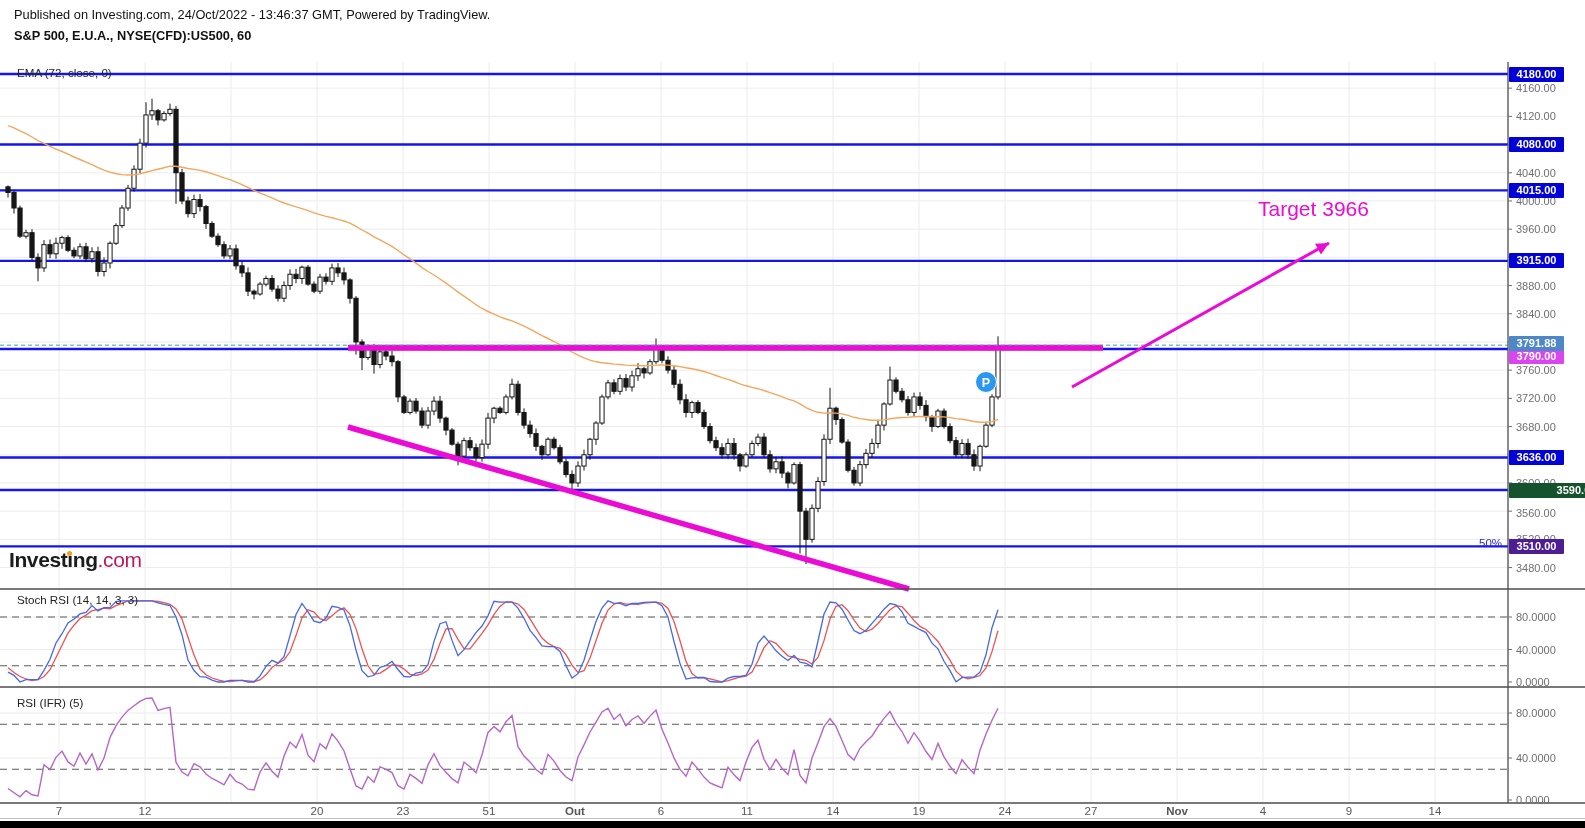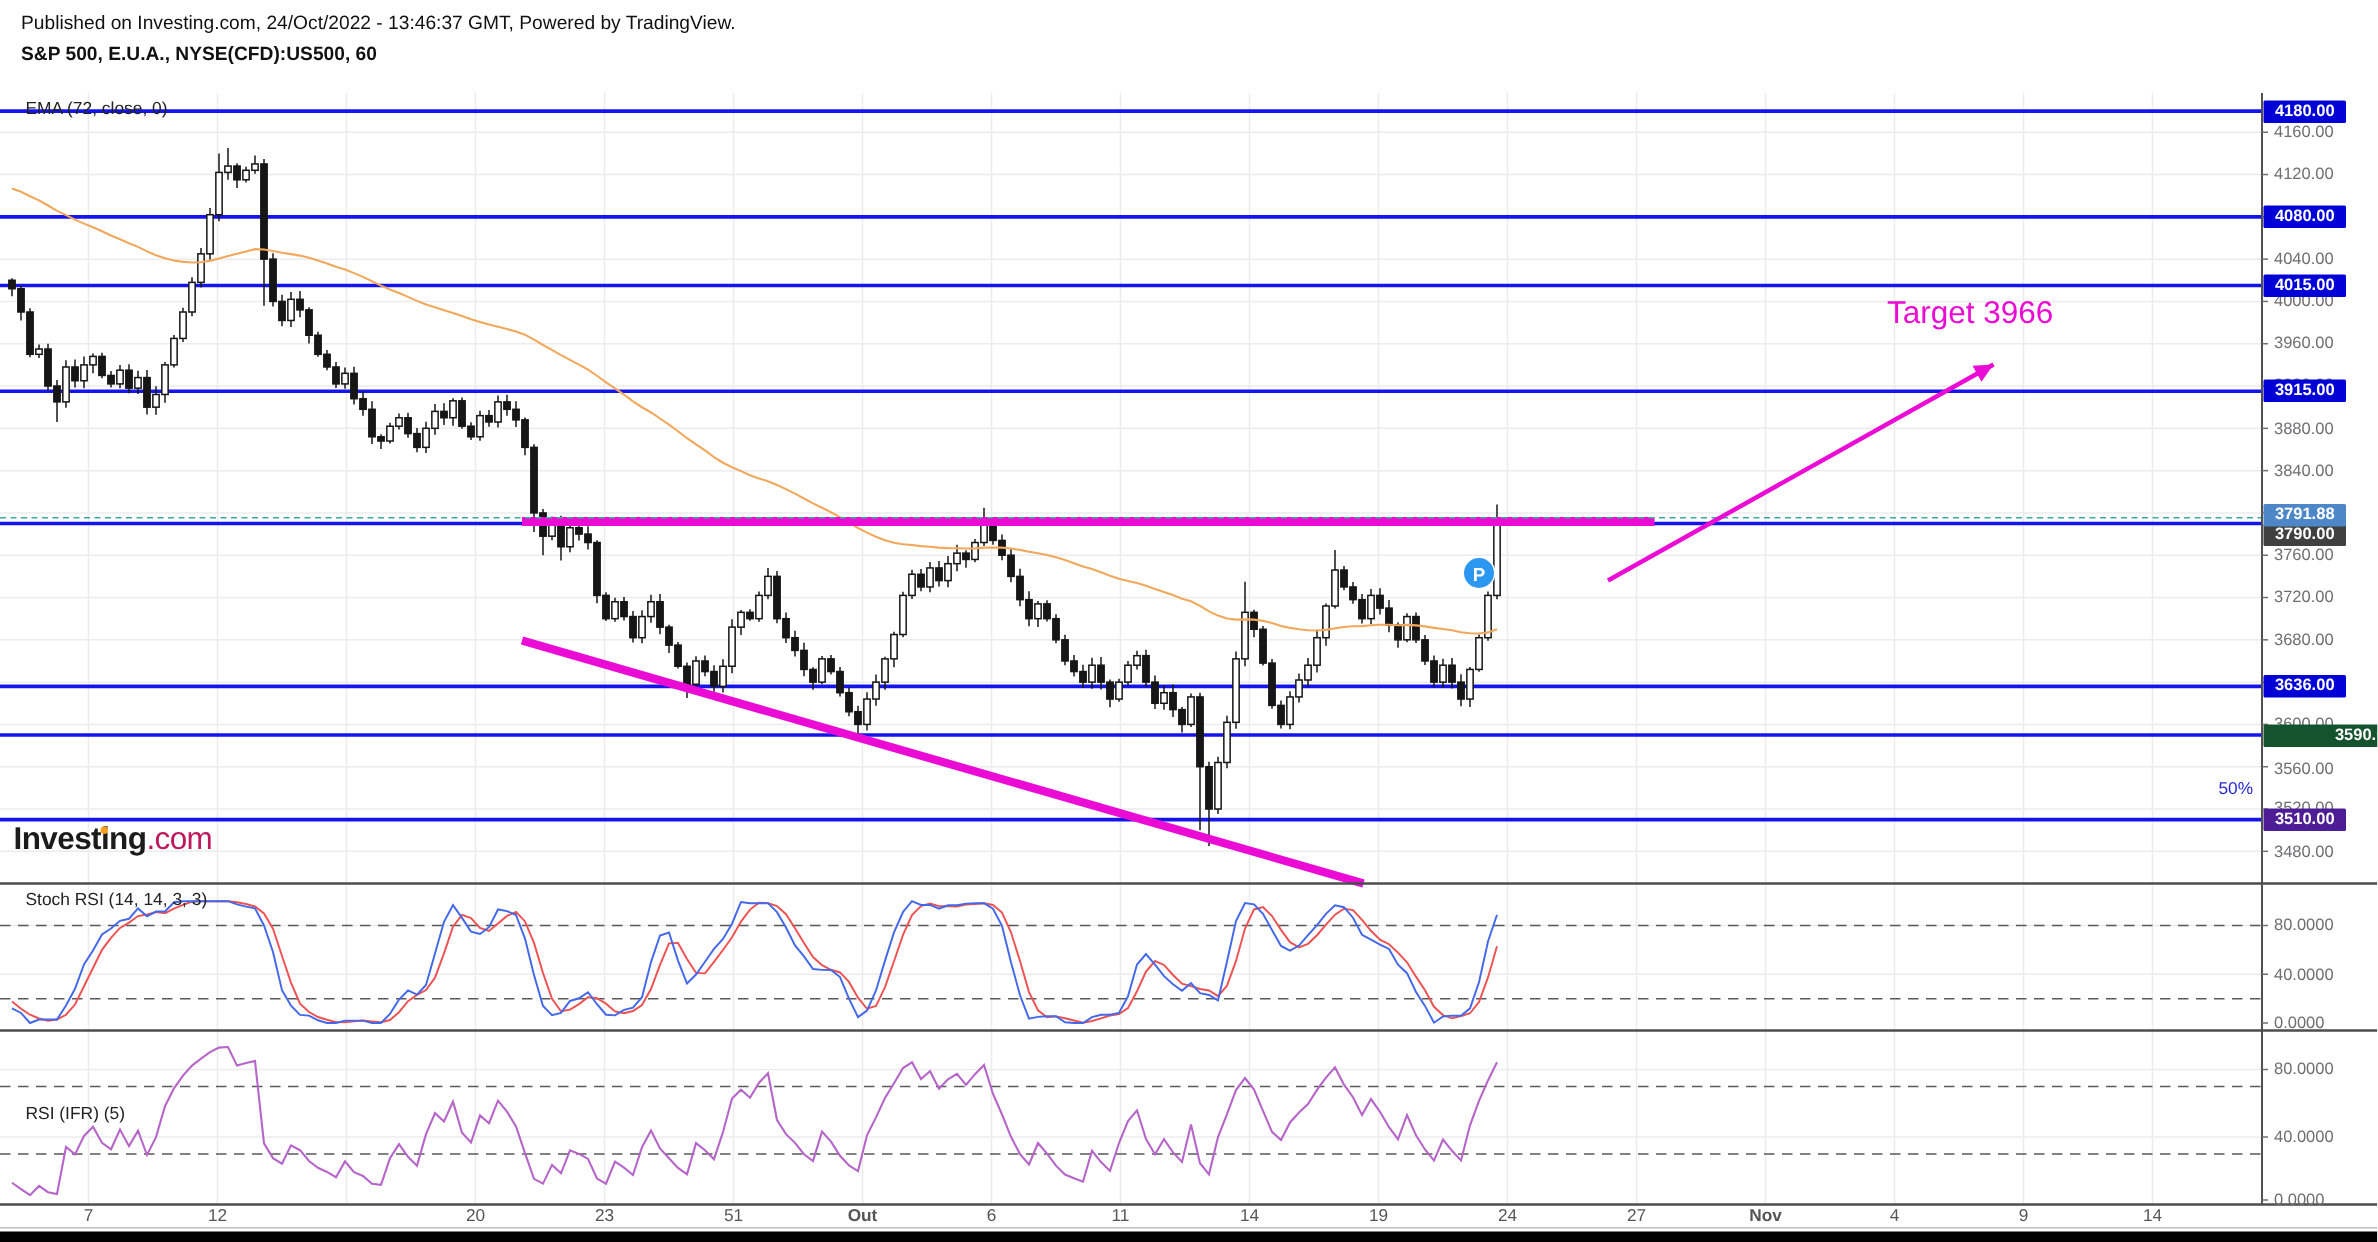--- a/index.html
+++ b/index.html
@@ -472,25 +472,25 @@
       <line x1="1508" y1="800" x2="1512" y2="800" stroke="#6f6f72" stroke-width="1"></line>
     </svg>
 
   <div class="abs hdr1">Published on Investing.com, 24/Oct/2022 - 13:46:37 GMT, Powered by TradingView.</div>
   <div class="abs hdr2">S&amp;P 500, E.U.A., NYSE(CFD):US500, 60</div>
 
   <div class="abs pane-label" style="left:17px;top:66px;">EMA (72, close, 0)</div>
 
   <div class="abs pane-label" style="left:17px;top:593px;">Stoch RSI (14, 14, 3, 3)</div>
 
-  <div class="abs pane-label" style="left:17px;top:696px;margin-top:40px;">RSI (IFR) (5)</div>
+  <div class="abs pane-label" style="left:17px;top:696px;">RSI (IFR) (5)</div>
 
   <div class="abs target" id="target-text" style="left: 1258px; top: 197px; color: rgb(234, 12, 212);">Target 3966</div>
 
-  <div class="abs fifty" id="fifty-text" style="left: 1479px; top: 520px; color: rgb(39, 39, 216);">50%</div>
+  <div class="abs fifty" id="fifty-text" style="left: 1479px; top: 537px; color: rgb(39, 39, 216);">50%</div>
 
   <div class="abs pmark" id="p-marker" style="left: 975px; top: 371px; background: rgb(43, 151, 240);">P</div>
 
   <div class="abs logo">
     <span class="word">Investing</span><span class="suffix">.com</span>
     <span class="idot" id="logo-dot" style="background: rgb(246, 160, 29); left: 58px; top: 2.5px;"></span>
   </div>
 
   <div id="price-axis">
       <span class="axis-num" style="top: 88.15px;">4160.00</span>
@@ -508,21 +508,21 @@
       <span class="axis-num" style="top: 426.55px;">3680.00</span>
       <span class="axis-num" style="top: 454.75px;">3640.00</span>
       <span class="axis-num" style="top: 482.95px;">3600.00</span>
       <span class="axis-num" style="top: 513px;">3560.00</span>
       <span class="axis-num" style="top: 539.35px;">3520.00</span>
       <span class="axis-num" style="top: 567.55px;">3480.00</span>
       <div class="badge" style="background: rgb(2, 2, 214); top: 66.55px;">4180.00</div>
       <div class="badge" style="background: rgb(2, 2, 214); top: 137.05px;">4080.00</div>
       <div class="badge" style="background: rgb(2, 2, 214); top: 182.875px;">4015.00</div>
       <div class="badge" style="background: rgb(2, 2, 214); top: 253.375px;">3915.00</div>
-      <div class="badge" style="background: #404040; top: 349px;">3790.00</div>
+      <div class="badge" style="background: #d946ef; top: 349px;">3790.00</div>
       <div class="badge" style="background: rgb(2, 2, 214); top: 450.07px;">3636.00</div>
       <div class="badge" style="background: #14532d; top: 482.5px; padding-left: 40px;">3590.00</div>
       <div class="badge" style="background: #4c1d95; top: 538.9px;">3510.00</div>
       <div class="badge" style="background: rgb(77, 135, 199); top: 335.675px;">3791.88</div>
     </div>
   <div id="pane-axes">
       <span class="axis-num" style="top: 617px;">80.0000</span>
       <span class="axis-num" style="top: 649.5px;">40.0000</span>
       <span class="axis-num" style="top: 682px;">0.0000</span>
       <span class="axis-num" style="top: 713px;">80.0000</span>

